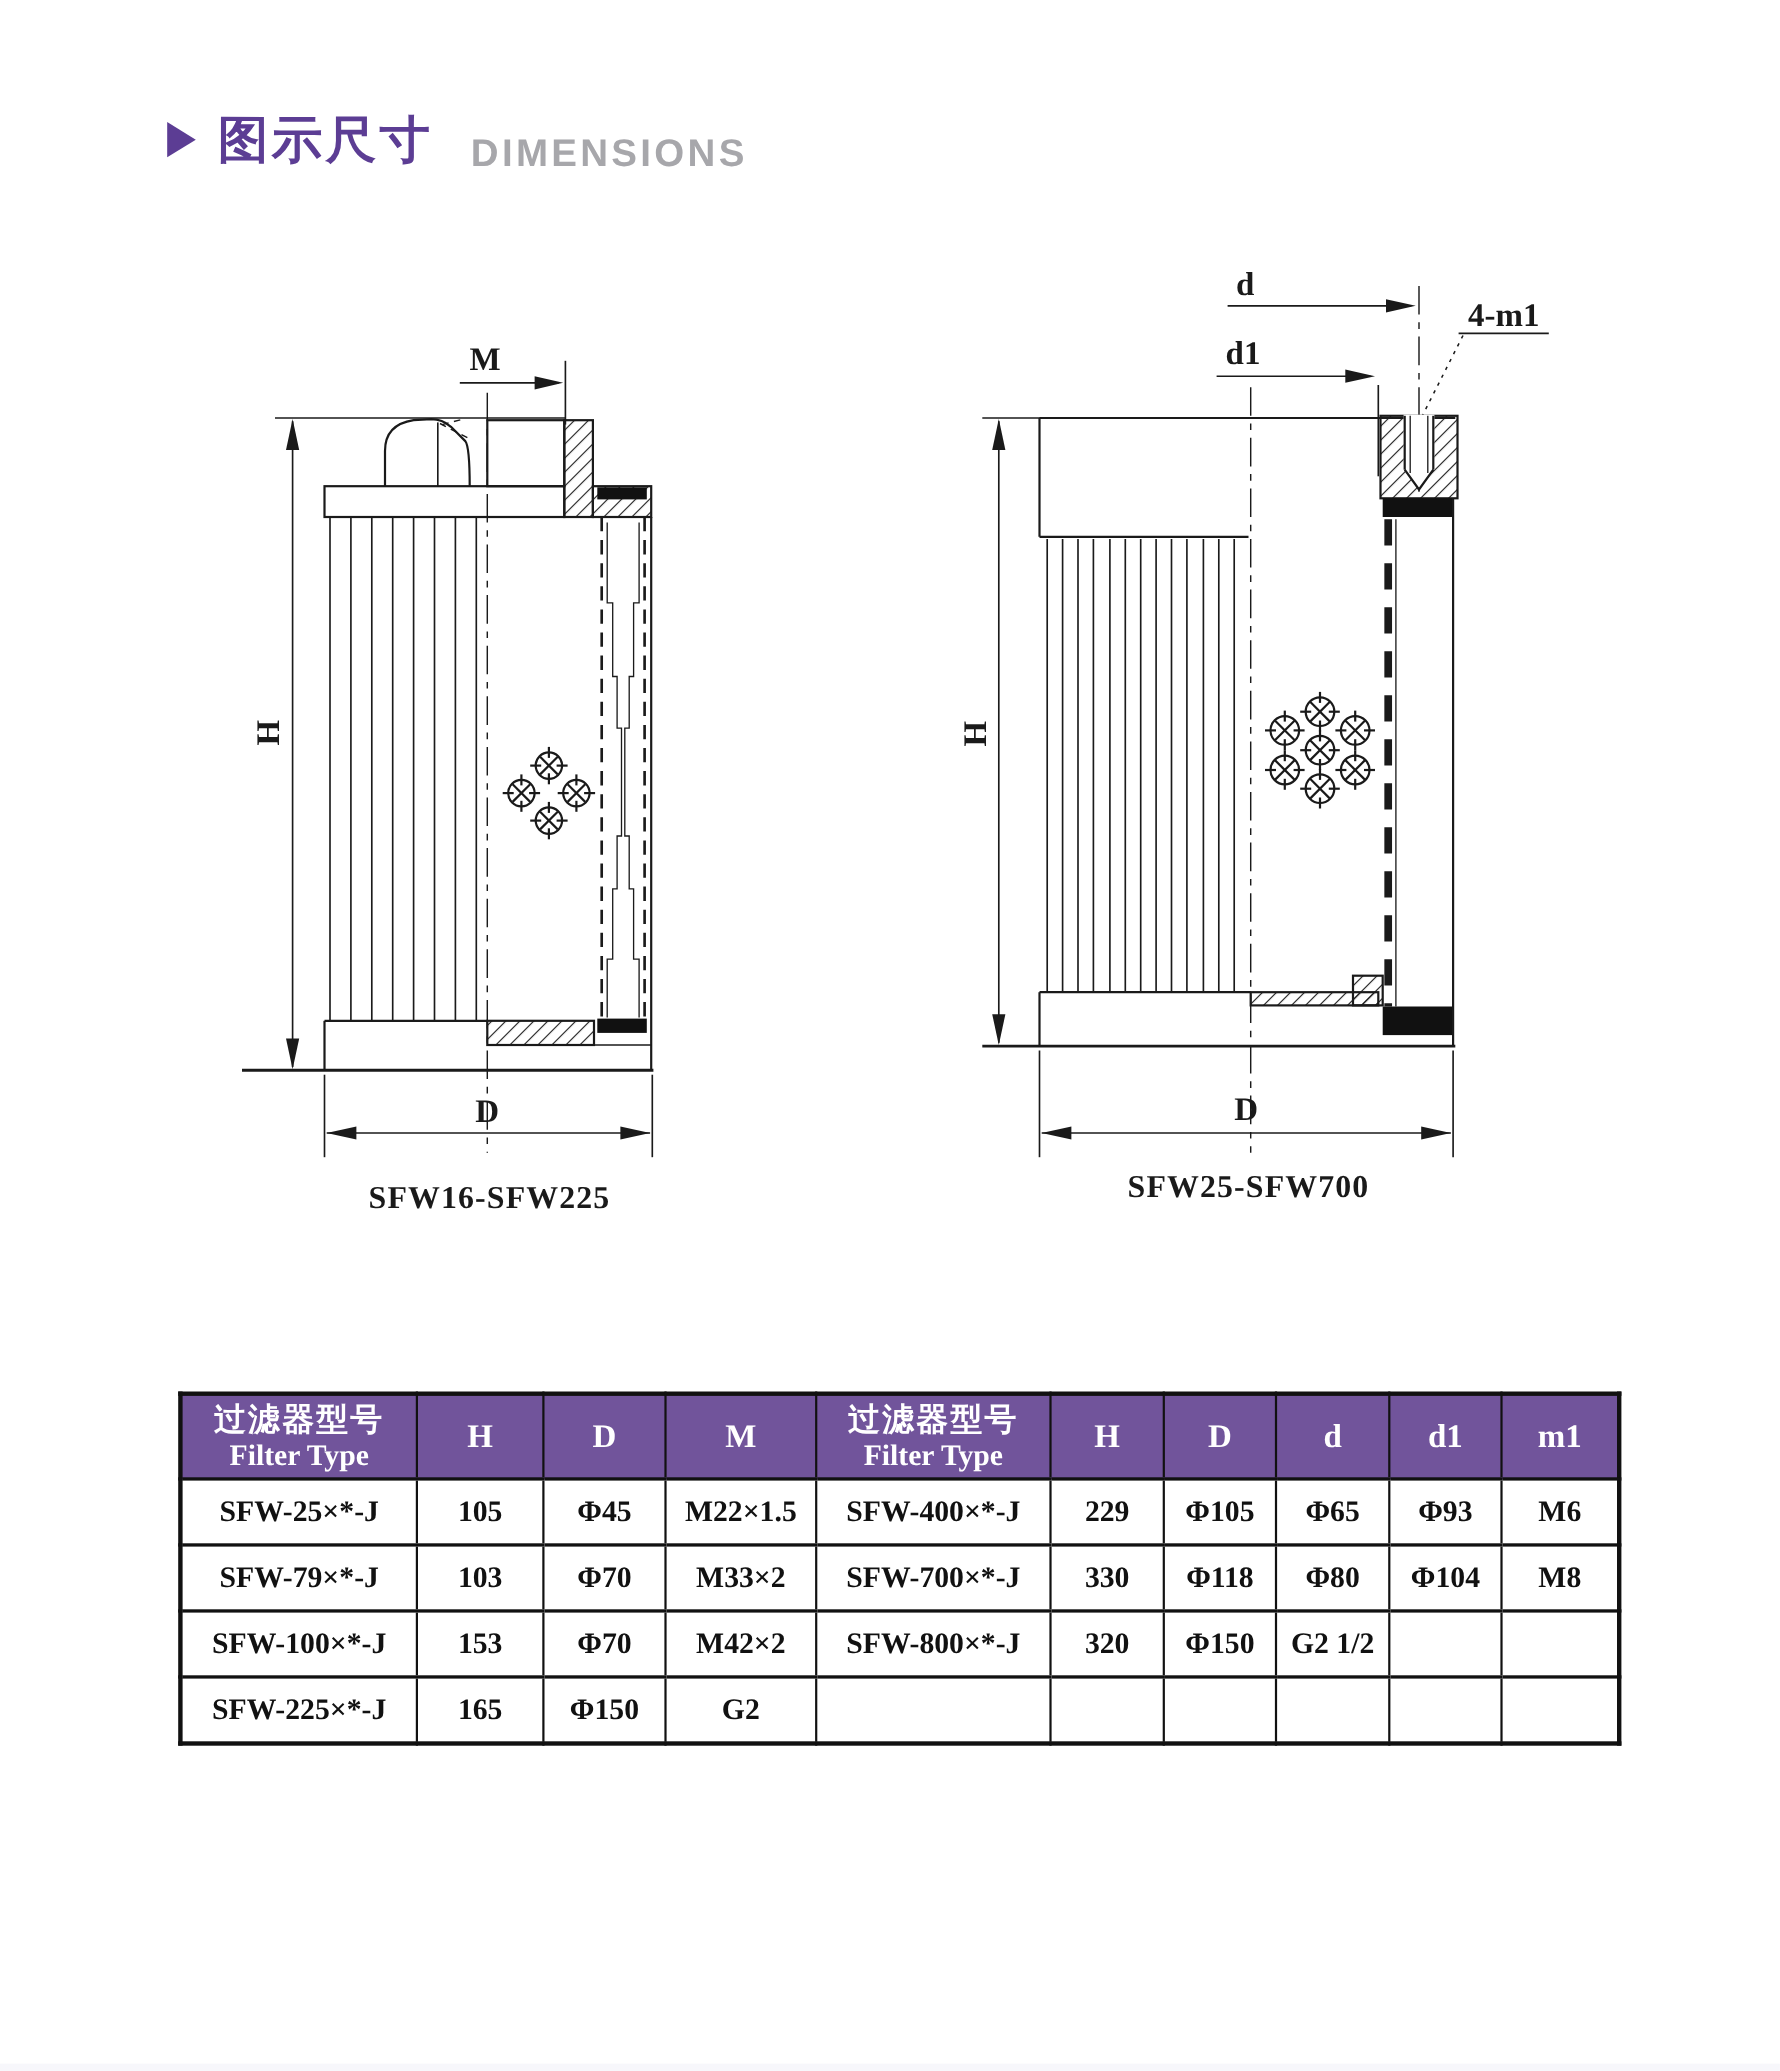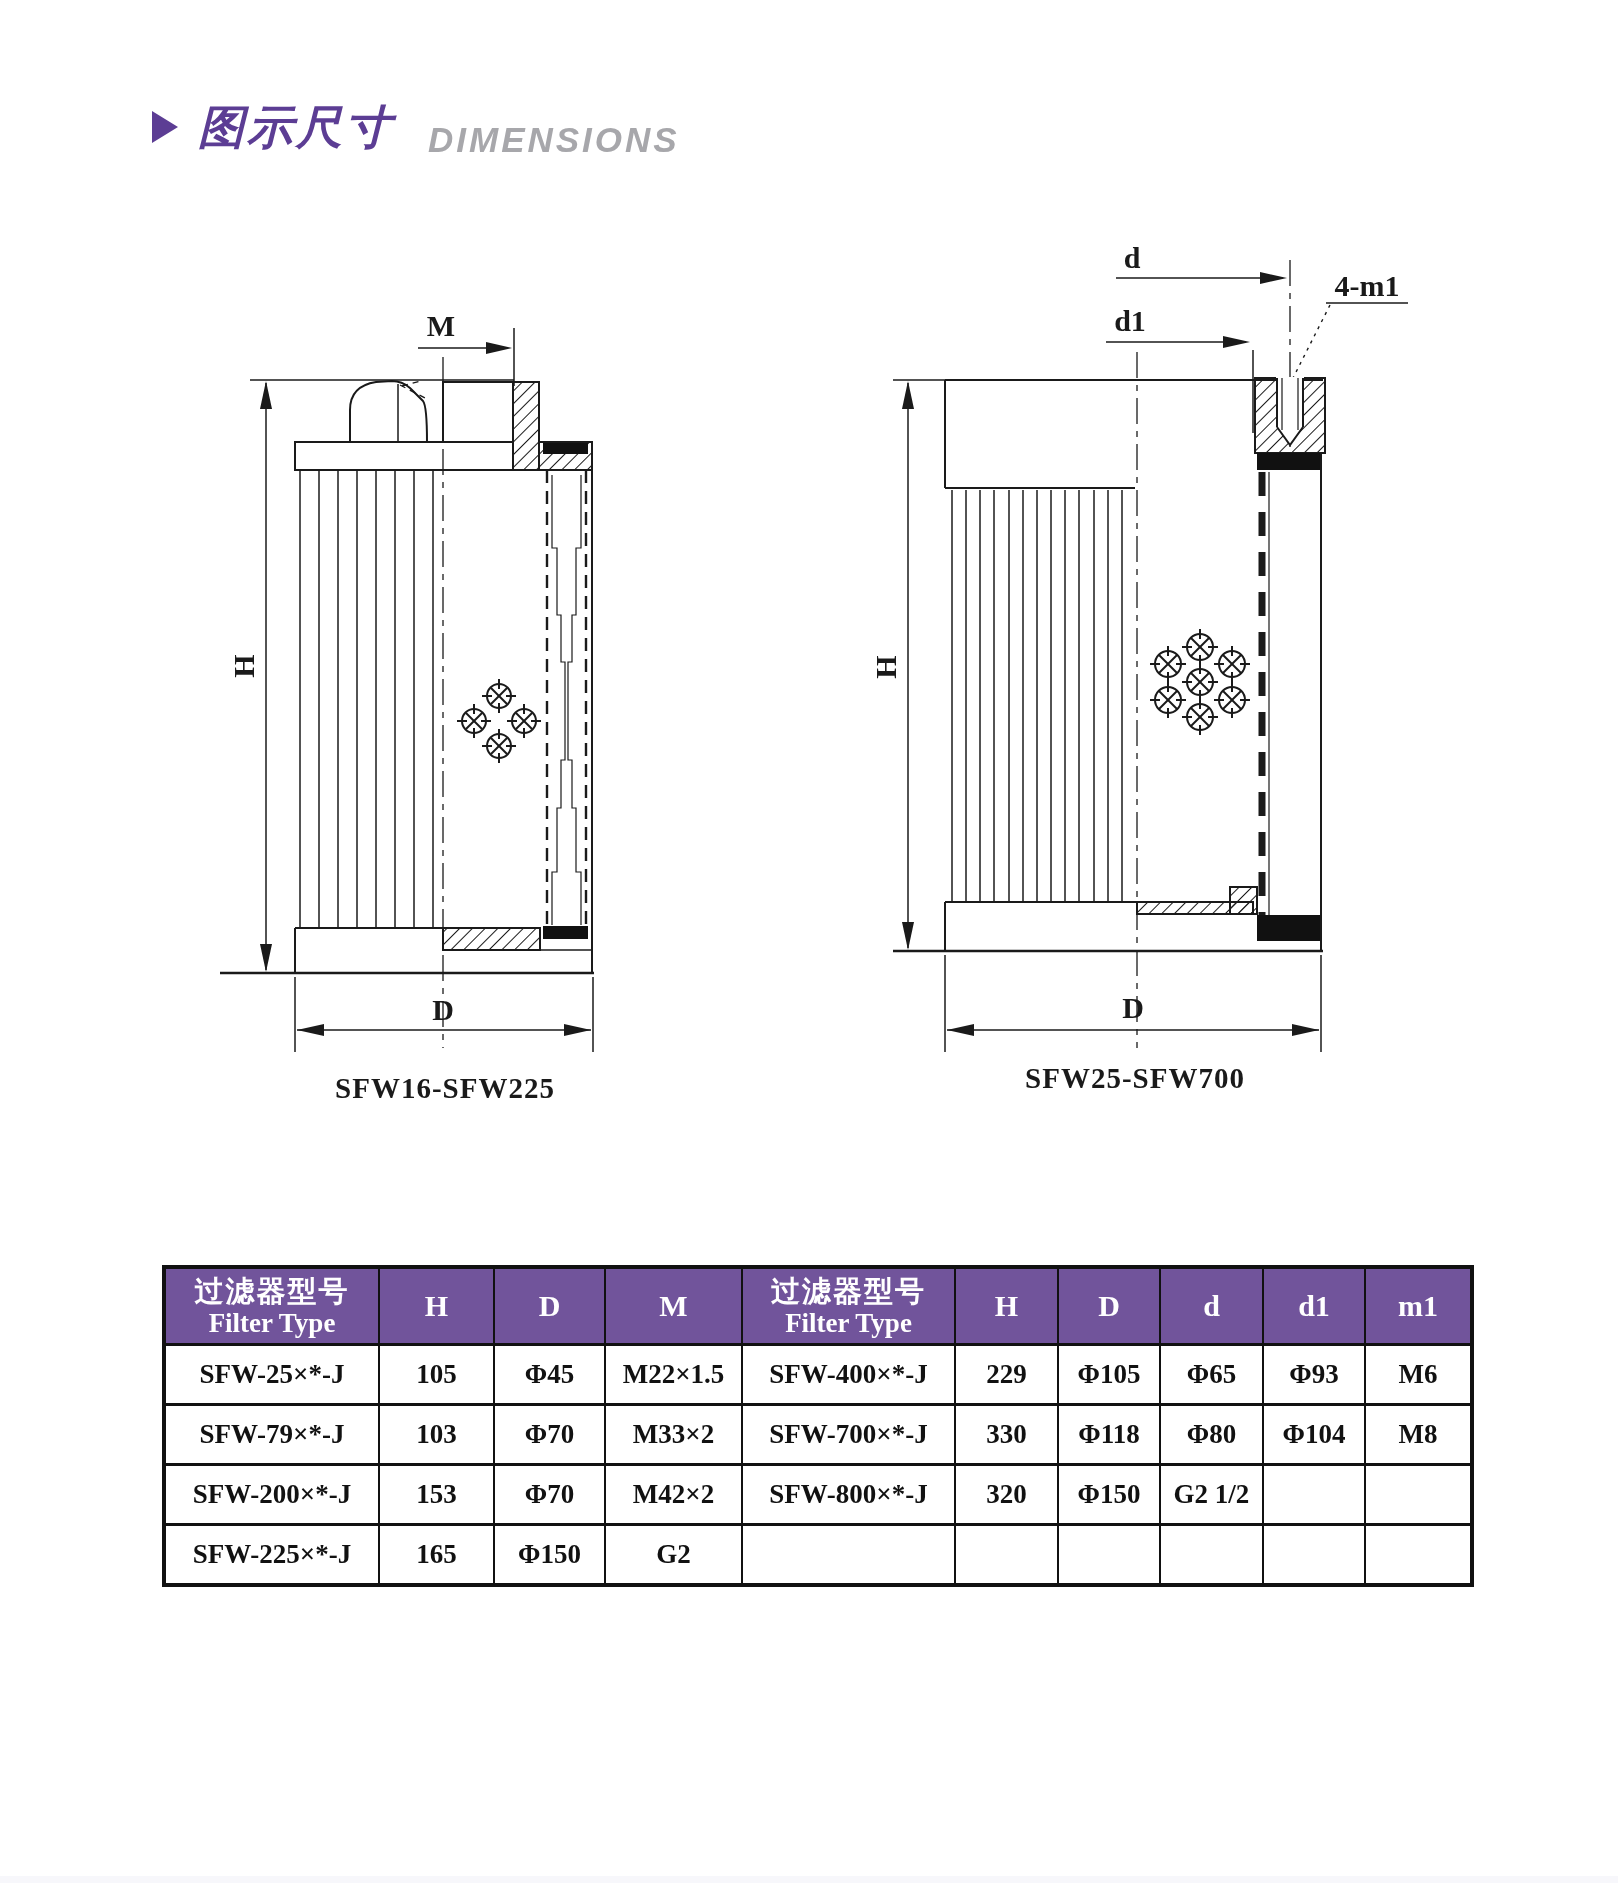--- a/index.html
+++ b/index.html
@@ -1,21 +1,21 @@
 <!DOCTYPE html>
 <html><head>
 <meta charset="utf-8">
 <style>
   html,body{margin:0;padding:0;}
   body{
     width:1618px;height:1883px;background:#ffffff;position:relative;
     font-family:"Liberation Serif",serif;overflow:hidden;
   }
   
-  .title-row{position:absolute;left:152px;top:94px;display:flex;align-items:center;font-style:italic;}
+  .title-row{position:absolute;left:152px;top:94px;display:flex;align-items:center;}
   .tri{width:0;height:0;border-top:16px solid transparent;border-bottom:16px solid transparent;
        border-left:26px solid #5c3d94;}
   .title-zh{font-family:"Liberation Sans",sans-serif;font-weight:bold;font-size:46px;
             color:#5c3d94;margin-left:20px;letter-spacing:3px;line-height:56px;}
   .title-en{font-family:"Liberation Sans",sans-serif;font-weight:bold;font-size:35px;
             color:#a7a7ab;margin-left:34px;letter-spacing:3px;margin-top:26px;}
   
   svg.drawings{position:absolute;left:0;top:0;}
   svg.drawings line,svg.drawings path,svg.drawings polyline,svg.drawings rect,svg.drawings circle{
     stroke:#1a1a1a;fill:none;stroke-width:2;}
@@ -367,21 +367,21 @@
     <td>Φ70</td>
     <td>M33×2</td>
     <td>SFW-700×*-J</td>
     <td>330</td>
     <td>Φ118</td>
     <td>Φ80</td>
     <td>Φ104</td>
     <td>M8</td>
   </tr>
   <tr>
-    <td>SFW-200×*-J</td>
+    <td>SFW-100×*-J</td>
     <td>153</td>
     <td>Φ70</td>
     <td>M42×2</td>
     <td>SFW-800×*-J</td>
     <td>320</td>
     <td>Φ150</td>
     <td>G2 1/2</td>
     <td></td>
     <td></td>
   </tr>

